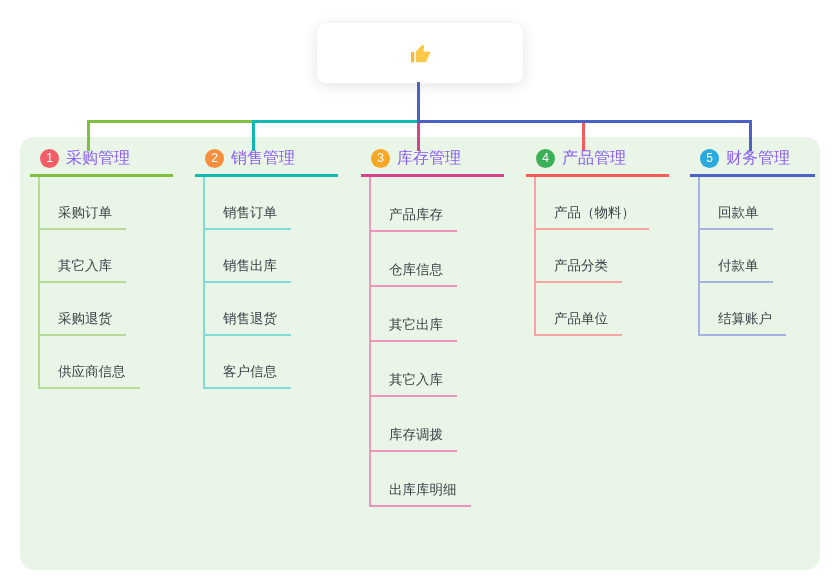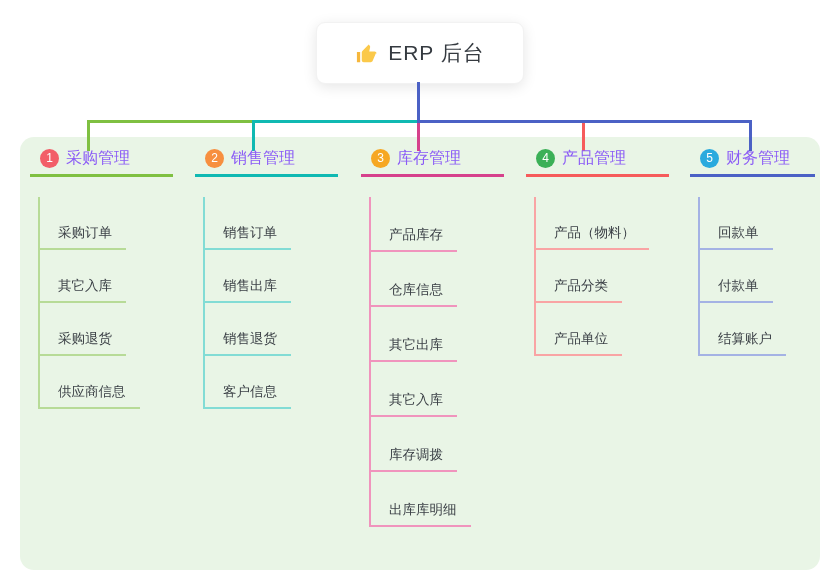--- a/index.html
+++ b/index.html
@@ -32,21 +32,21 @@
   .drop-4{left:582px;top:123px;height:28px;background:#f65b5b;}
   .drop-5{left:749px;top:120px;height:31px;background:#4b61c5;}
 
   
   .branch{position:absolute;top:147px;z-index:7;}
   .branch-header{display:flex;align-items:center;gap:7px;width:fit-content;
                  padding:0 43px 5px 10px;border-bottom:3px solid;}
   .branch-label{font-size:16px;line-height:22px;color:#8b5cf6;font-weight:500;}
   .badge{width:19px;height:19px;border-radius:50%;color:#fff;font-size:12px;
          display:flex;align-items:center;justify-content:center;flex:0 0 19px;}
-  .subs{position:relative;margin-left:8px;width:fit-content;margin-top:20px;}
+  .subs{position:relative;margin-left:8px;width:fit-content;}
   .subs::before{content:"";position:absolute;left:0;top:0;bottom:0;width:2px;}
   .sub{height:53px;display:flex;align-items:flex-end;}
   .sub-label{font-size:13.5px;line-height:18px;color:#3a3f45;width:fit-content;
              padding:0 14px 6px 20px;border-bottom:2px solid;}
 
   
   .b1{left:30px;}  .b1 .badge{background:#f25e68;} .b1 .branch-header{border-color:#7fc041;}
   .b1 .subs::before{background:#b7db97;} .b1 .sub-label{border-color:#b7db97;}
   .b2{left:195px;} .b2 .badge{background:#f78f3f;} .b2 .branch-header{border-color:#10b9b2;}
   .b2 .subs::before{background:#82dcd5;} .b2 .sub-label{border-color:#82dcd5;}
@@ -75,21 +75,20 @@
   <div class="line drop drop-4"></div>
   <div class="line drop drop-5"></div>
 
   <div class="root-node">
     <span class="thumb-icon">
       <svg viewBox="0 0 24 24" width="23" height="23">
         <path fill="#f6b73c" d="M2 10.5h3.4V21H2c0 0 0 0 0 0V10.5z"></path>
         <path fill="#fbc94a" d="M22.5 12c0-1.15-.93-2.08-2.08-2.08h-5.57l.97-4.66c.11-.52-.05-1.07-.43-1.45l-1.1-1.09-6.62 6.62c-.39.39-.61.92-.61 1.47v8.11c0 1.15.93 2.08 2.08 2.08h7.3c.83 0 1.58-.49 1.91-1.25l2.9-6.77c.16-.26.25-.57.25-.9V12z"></path>
       </svg>
     </span>
-    <span class="root-label">ERP 后台</span>
   </div>
 
   <div class="branch b1">
     <div class="branch-header">
       <span class="badge">1</span>
       <span class="branch-label">采购管理</span>
     </div>
     <div class="subs">
       <div class="sub">
           <span class="sub-label">采购订单</span>

